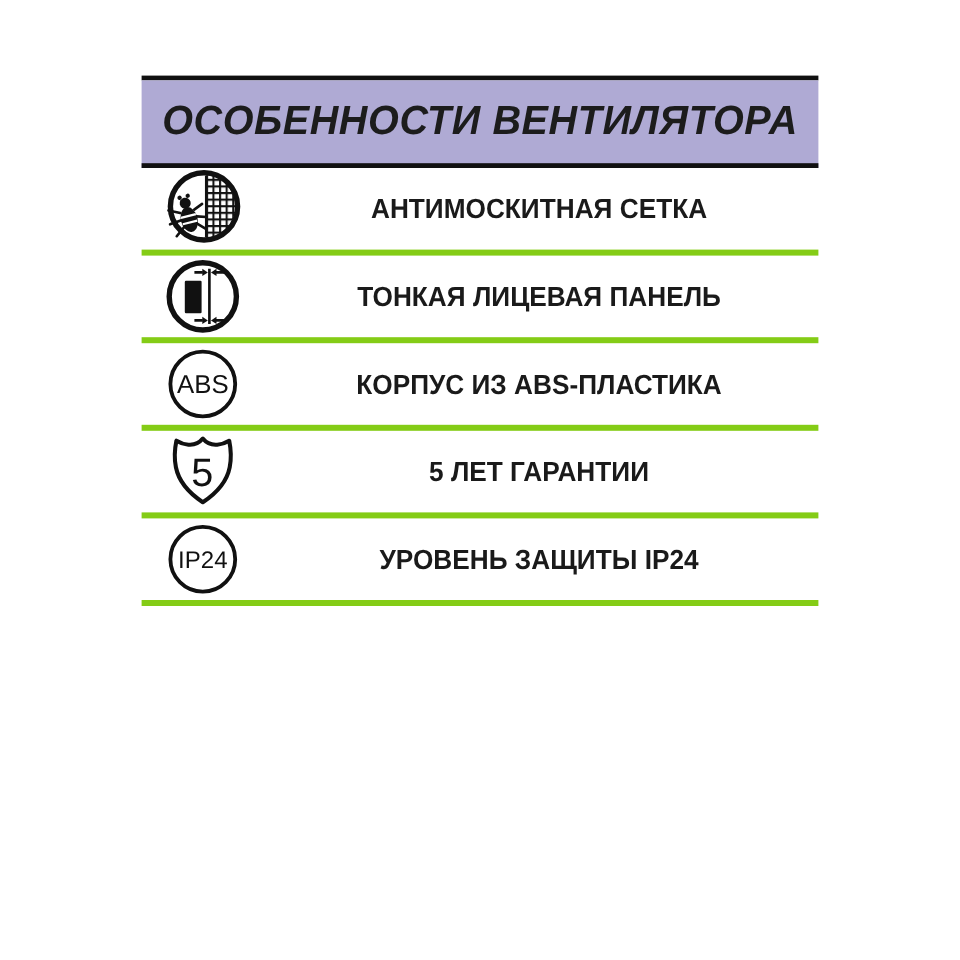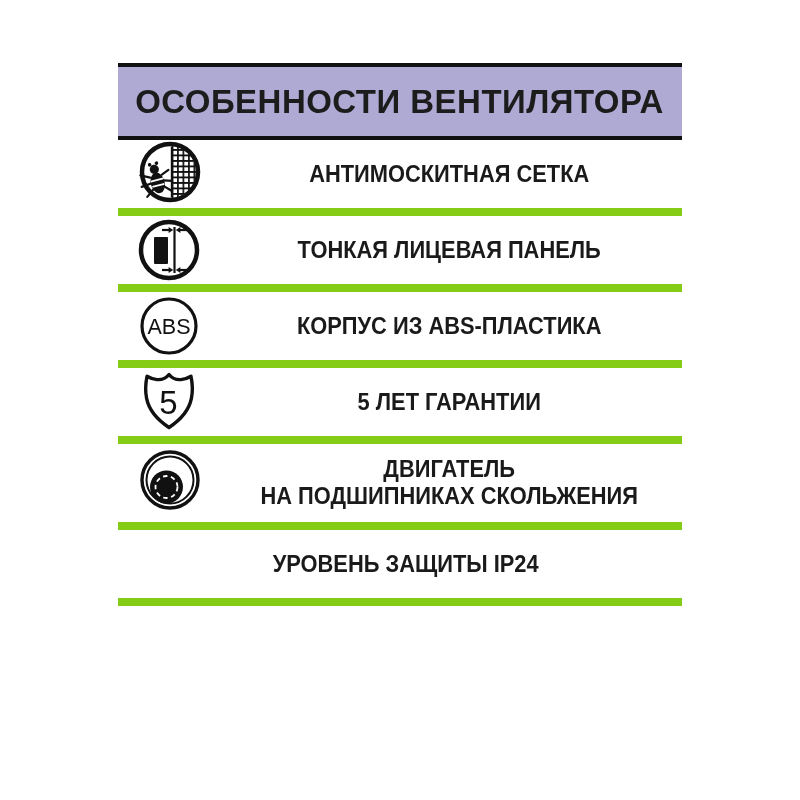--- a/index.html
+++ b/index.html
@@ -10,31 +10,31 @@
   }
   .board{
     width:564px;
     margin:63px auto 0;
     border-top:4px solid #111;
   }
   .header-bar{
     height:69px;
     background:#afaad4;
     border-bottom:4px solid #111;
-    display:flex;align-items:center;justify-content:center;
+    display:flex;align-items:center;justify-content:center;font-style:italic;
   }
   .header-bar .title{
     font-size:34px;font-weight:700;color:#1c1c1c;
     letter-spacing:.5px;
     transform:scaleX(.97);transform-origin:center;
     white-space:nowrap;
   }
   .feature-row{
     height:68px;
-    border-bottom:8px solid #84cc16;
+    border-bottom:5px solid #84cc16;
     display:flex;align-items:center;
   }
   .feature-row.tall{height:78px;}
   .icon-wrap{
     width:72px;height:72px;flex:none;margin-left:15px;
     display:flex;align-items:center;justify-content:center;
   }
   .icon-wrap svg{width:72px;height:72px;display:block;}
   .feature-text{
     flex:1;text-align:center;
@@ -137,35 +137,27 @@
                  C43.2 14 38.8 12 36 8.5 Z" fill="#fff" stroke="#111" stroke-width="3.4" stroke-linejoin="round"></path>
         <text x="35.5" y="48" text-anchor="middle" font-size="33" font-weight="400" fill="#111">5</text>
       </svg>
     </div>
     <div class="feature-text">
       <span>5 ЛЕТ ГАРАНТИИ</span>
     </div>
   </div>
 
 
-  <div class="feature-row tall">
+
+  <div class="feature-row">
     <div class="icon-wrap">
       <svg viewBox="0 0 72 72">
-        <circle cx="37" cy="33" r="28" fill="#fff" stroke="#111" stroke-width="3.4"></circle>
-        <circle cx="37" cy="33" r="23.5" fill="none" stroke="#111" stroke-width="2"></circle>
-        <circle cx="33.5" cy="40" r="16.5" fill="#111"></circle>
-        <circle cx="33.5" cy="40" r="11" fill="none" stroke="#fff" stroke-width="1.8" stroke-dasharray="4.5 3.5"></circle>
+        <circle cx="36" cy="36" r="27" fill="#fff" stroke="#111" stroke-width="3.2"></circle>
+        <text x="36" y="43" text-anchor="middle" font-size="20" font-weight="500" fill="#111">IP24</text>
       </svg>
     </div>
-    <div class="feature-text">
-      <span>ДВИГАТЕЛЬ</span>
-      <span>НА ПОДШИПНИКАХ СКОЛЬЖЕНИЯ</span>
-    </div>
-  </div>
-
-  <div class="feature-row">
     <div class="feature-text">
       <span>УРОВЕНЬ ЗАЩИТЫ IP24</span>
     </div>
   </div>
 
 
 </div>
 
 </body></html>

